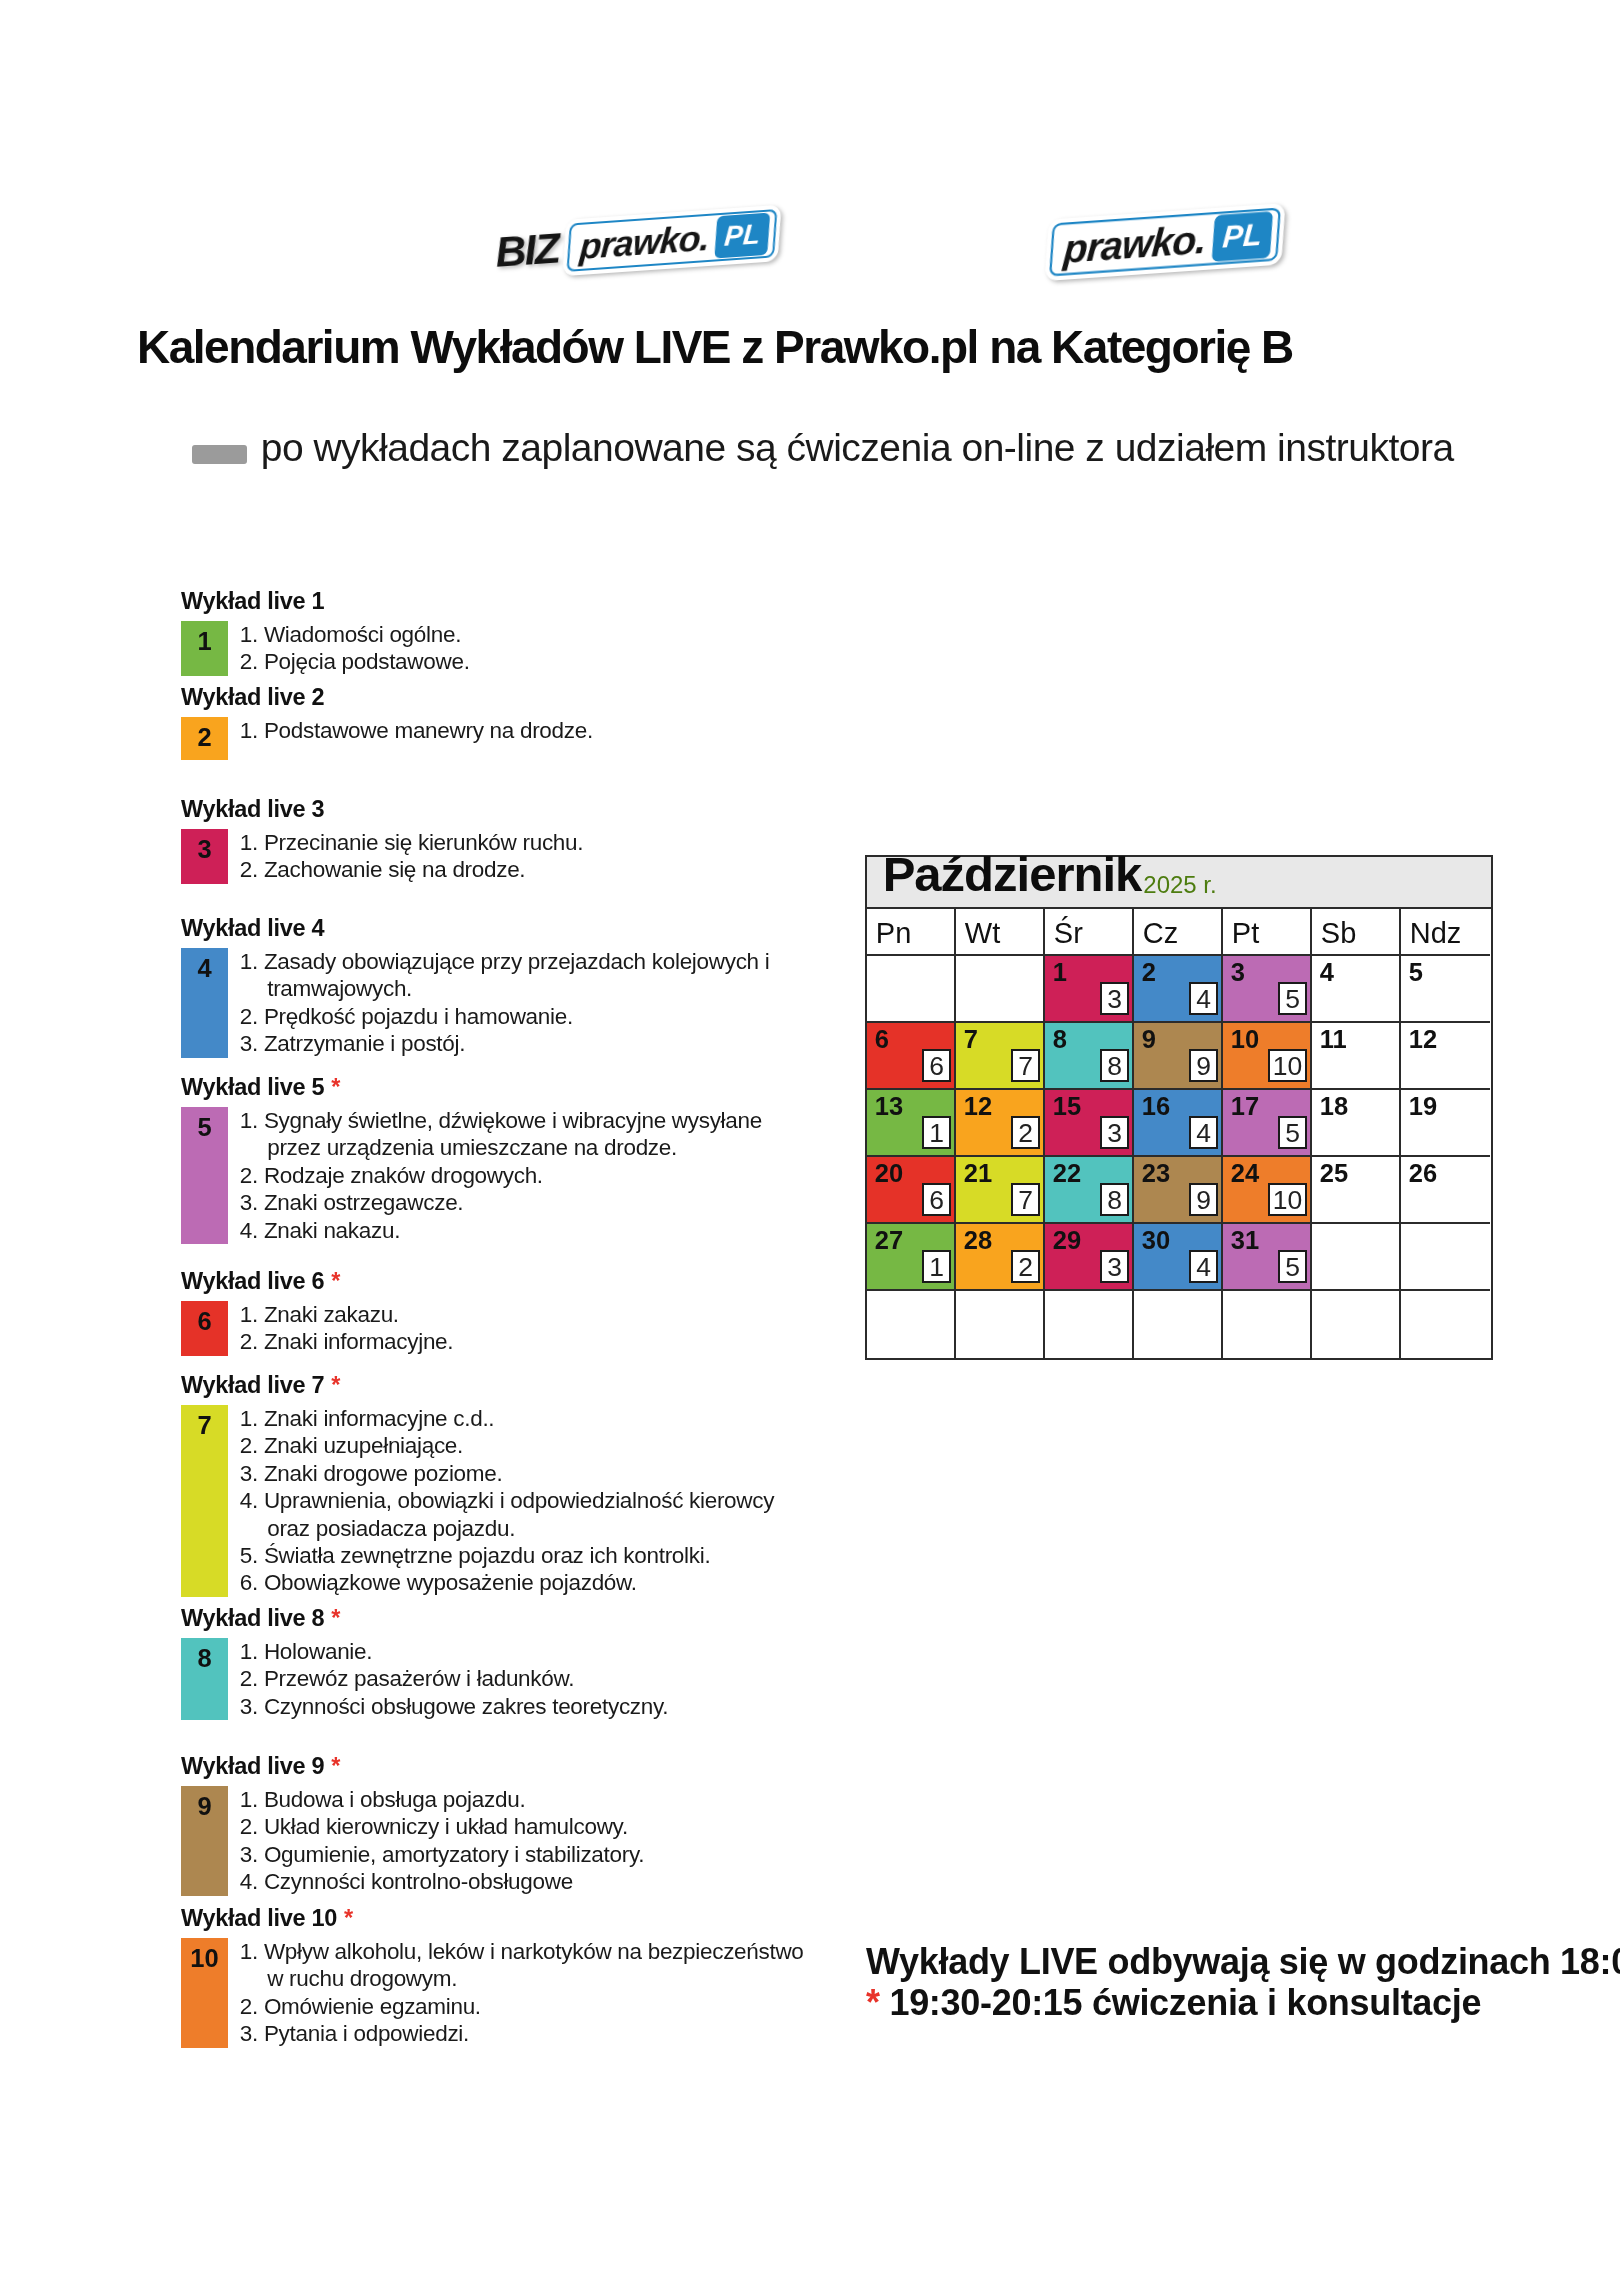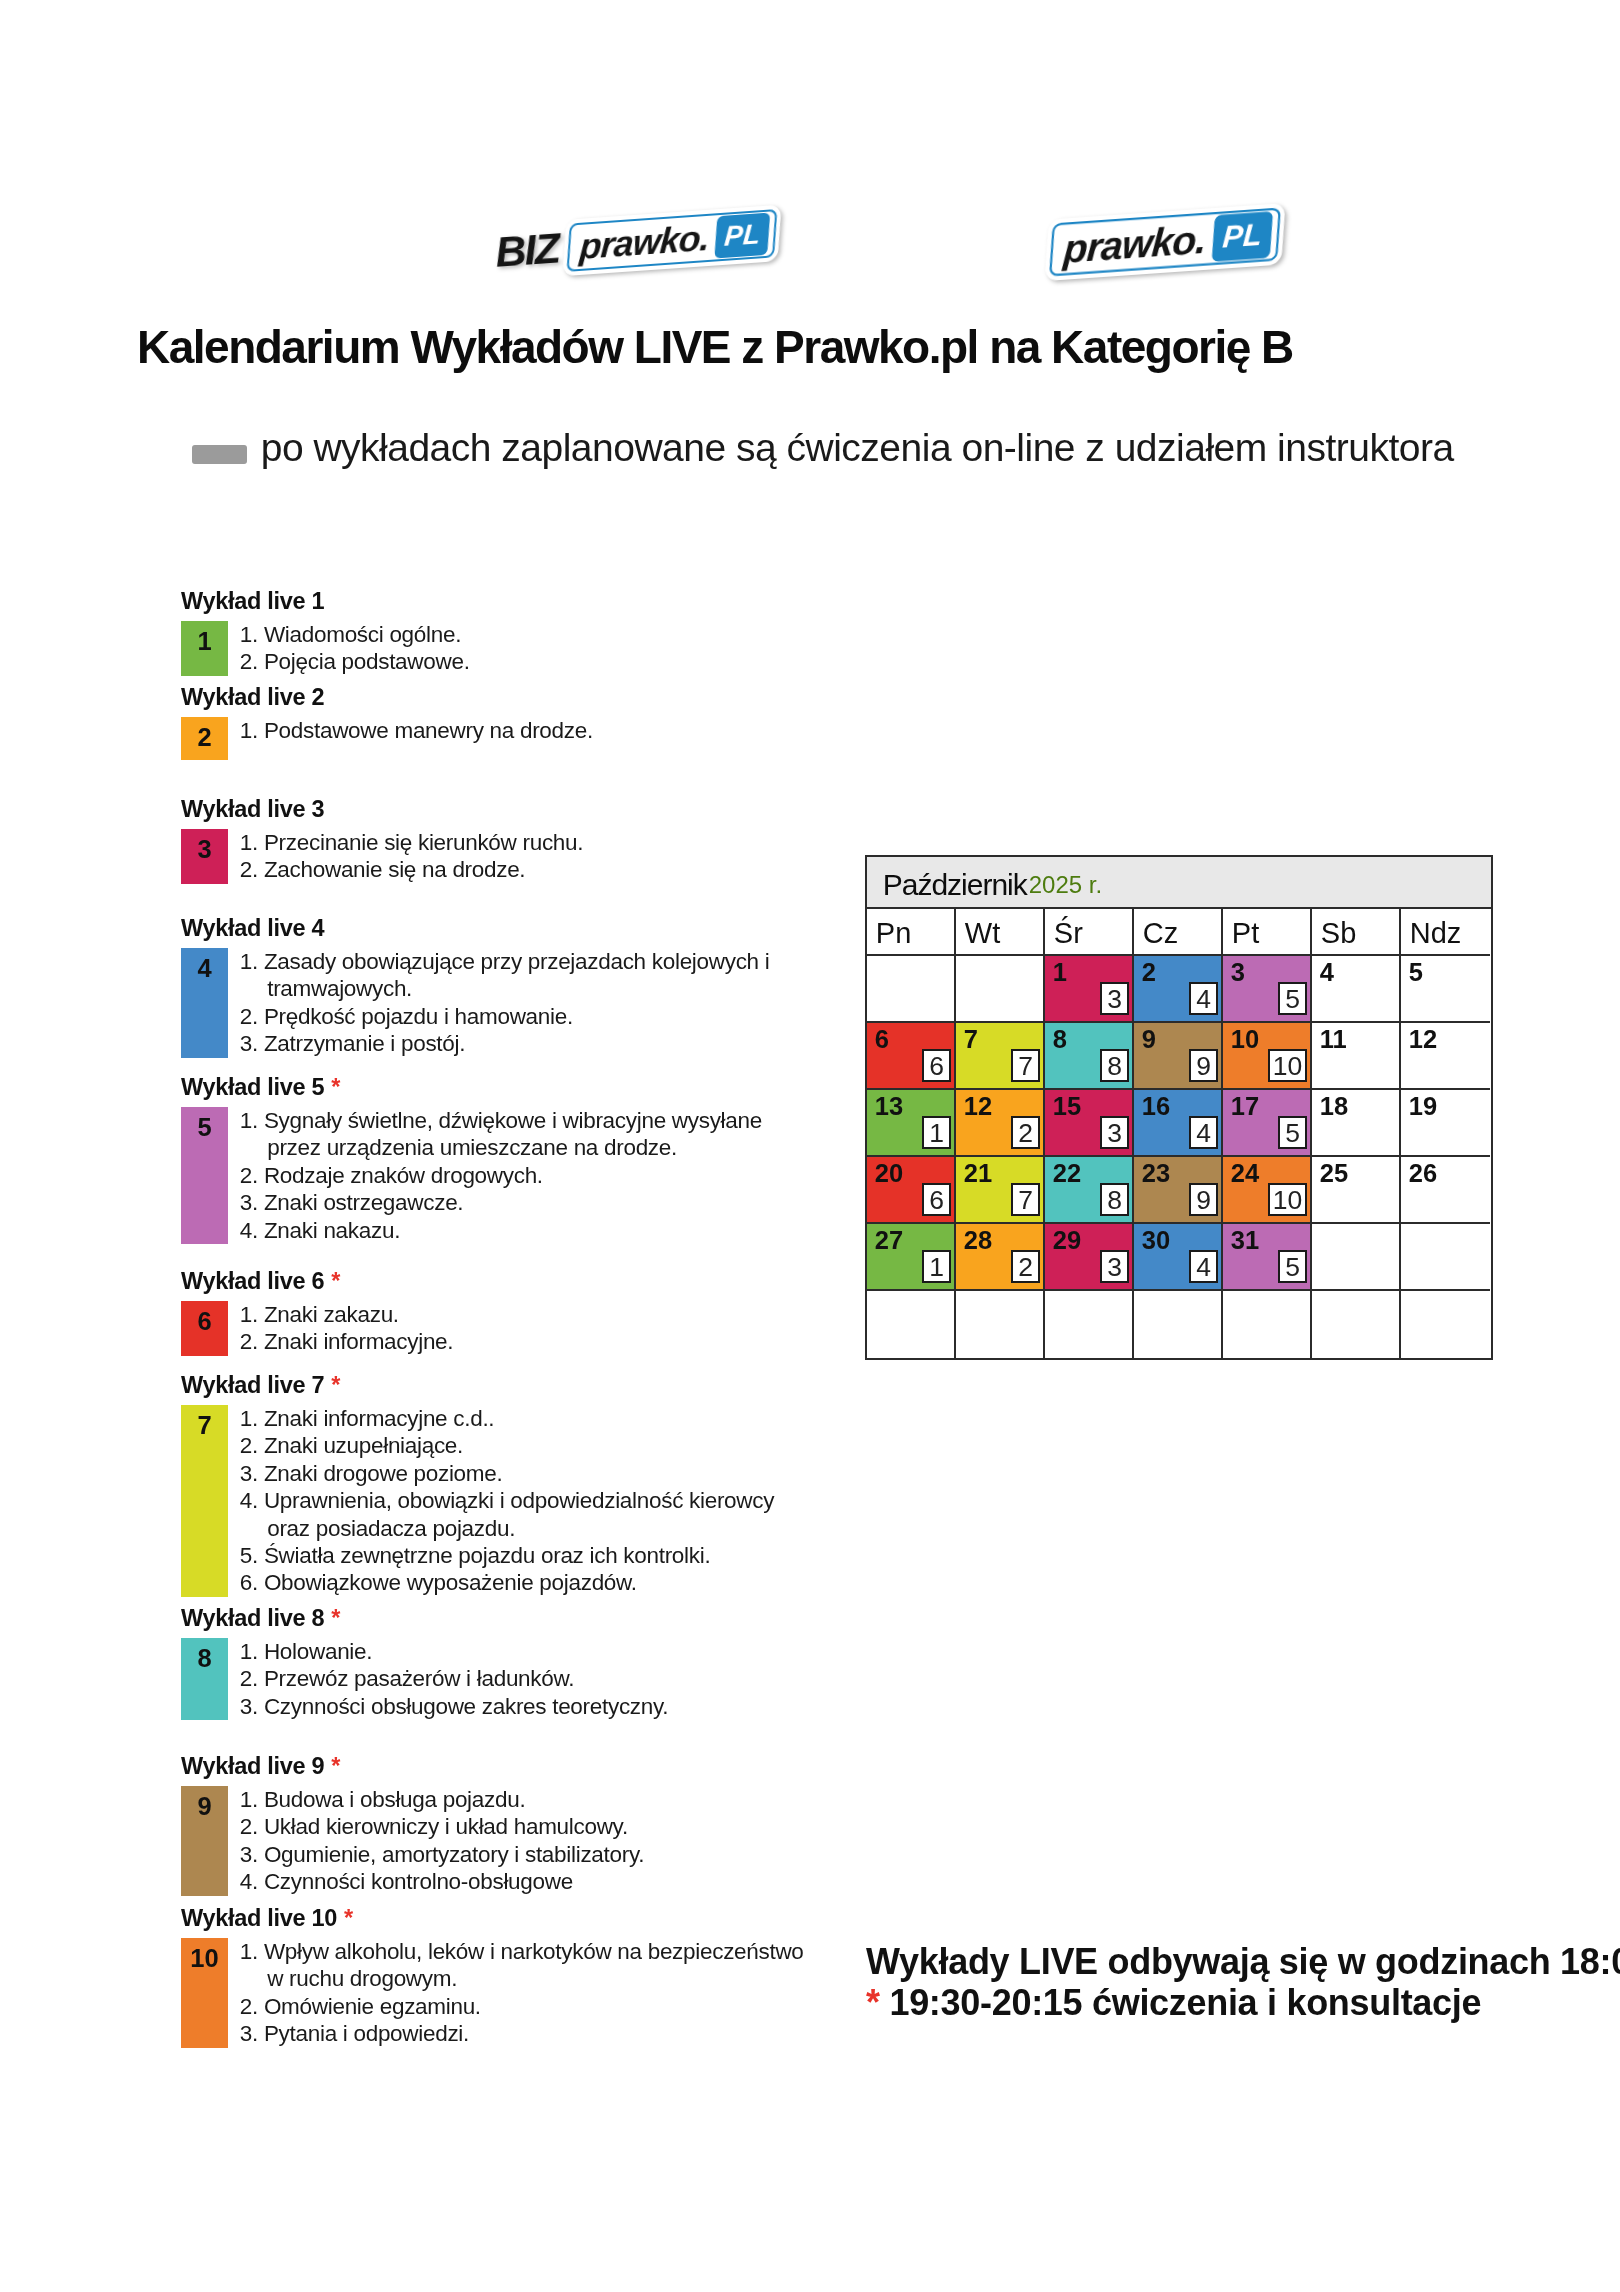--- a/index.html
+++ b/index.html
@@ -38,21 +38,21 @@
              font-size:25.5px; font-weight:bold; color:#111; }
   .lec-topics { font-size:22.5px; line-height:27.4px; letter-spacing:-0.3px; color:#1a1a1a; }
   .topic { white-space:nowrap; }
   .topic.cont { padding-left:27.4px; }
 
   
   .calendar { position:absolute; left:865px; top:855px; width:628px; background:#fff;
               border:2px solid var(--grid-border); }
   .cal-band { height:52px; background:var(--calendar-band-bg); border-bottom:2px solid var(--grid-border);
               display:flex; align-items:flex-end; padding:0 0 4.9px 15.7px; }
-  .cal-month { font-size:30px; font-weight:normal; letter-spacing:-1px; color:#0d0d0d; }
+  .cal-month { font-size:49px; font-weight:bold; letter-spacing:-1px; color:#0d0d0d; }
   .cal-year { font-size:24px; color:#4d7c0f; margin-left:2px; padding-bottom:2.9px; }
   .cal-grid { display:grid; grid-template-columns:repeat(7,89px); }
   .cal-hcell { height:47px; background:#fff; border-right:2px solid var(--grid-border);
                border-bottom:2px solid var(--grid-border); font-size:29px; padding:7.8px 0 0 8.8px; }
   .cal-cell { position:relative; height:67px; background:#fff; border-right:2px solid var(--grid-border);
               border-bottom:2px solid var(--grid-border); }
   .cal-grid > :nth-child(7n) { border-right:none; }
   .cal-grid > :nth-last-child(-n+7) { border-bottom:none; }
   .cal-day { position:absolute; top:2px; left:7.8px; font-size:25.5px; font-weight:600; color:#111; }
   .cal-badge { position:absolute; right:2.9px; top:25.5px; min-width:29px; height:33px; padding:0 2.9px;

